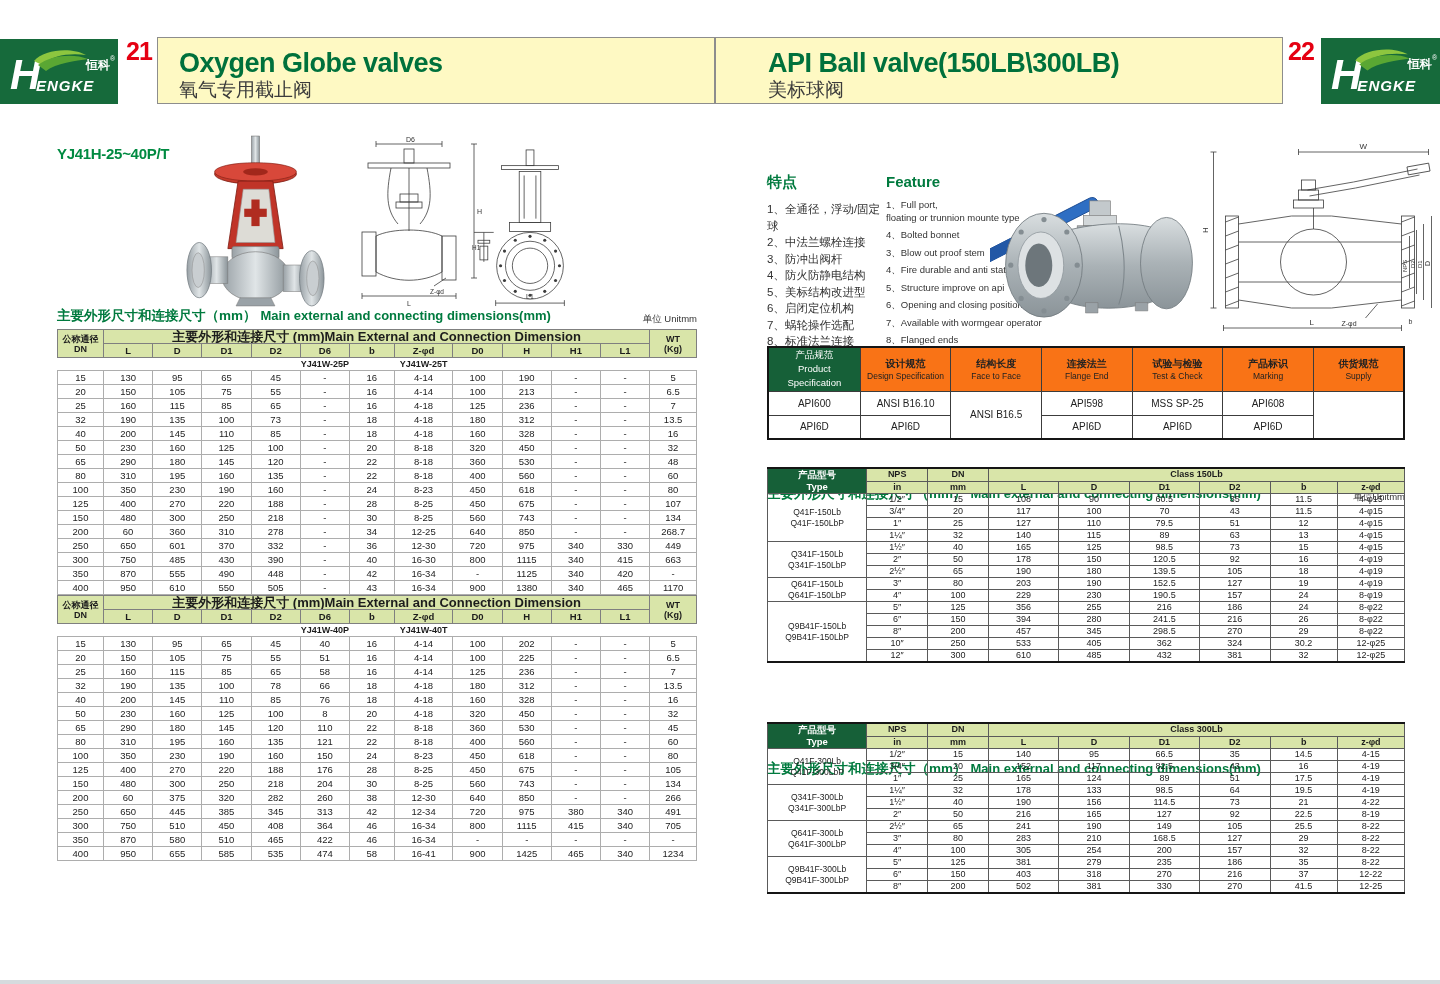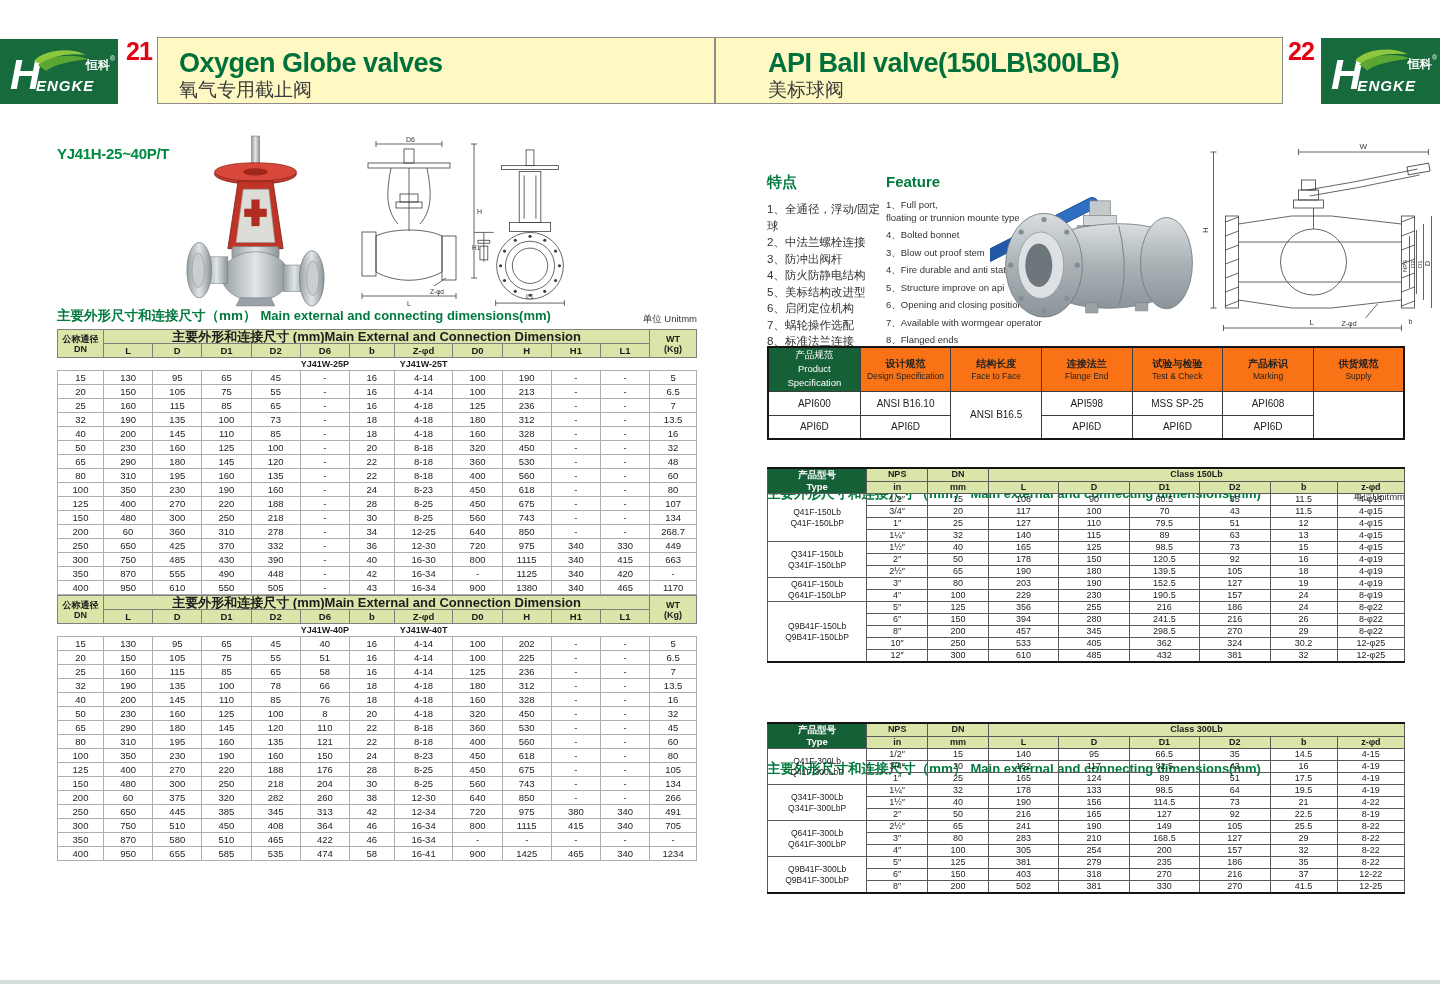--- a/index.html
+++ b/index.html
@@ -414,21 +414,21 @@
             <td>12-25</td>
             <td>640</td>
             <td>850</td>
             <td>-</td>
             <td>-</td>
             <td>268.7</td>
           </tr>
           <tr>
             <td>250</td>
             <td>650</td>
-            <td>425</td>
+            <td>601</td>
             <td>370</td>
             <td>332</td>
             <td>-</td>
             <td>36</td>
             <td>12-30</td>
             <td>720</td>
             <td>975</td>
             <td>340</td>
             <td>330</td>
             <td>449</td>

